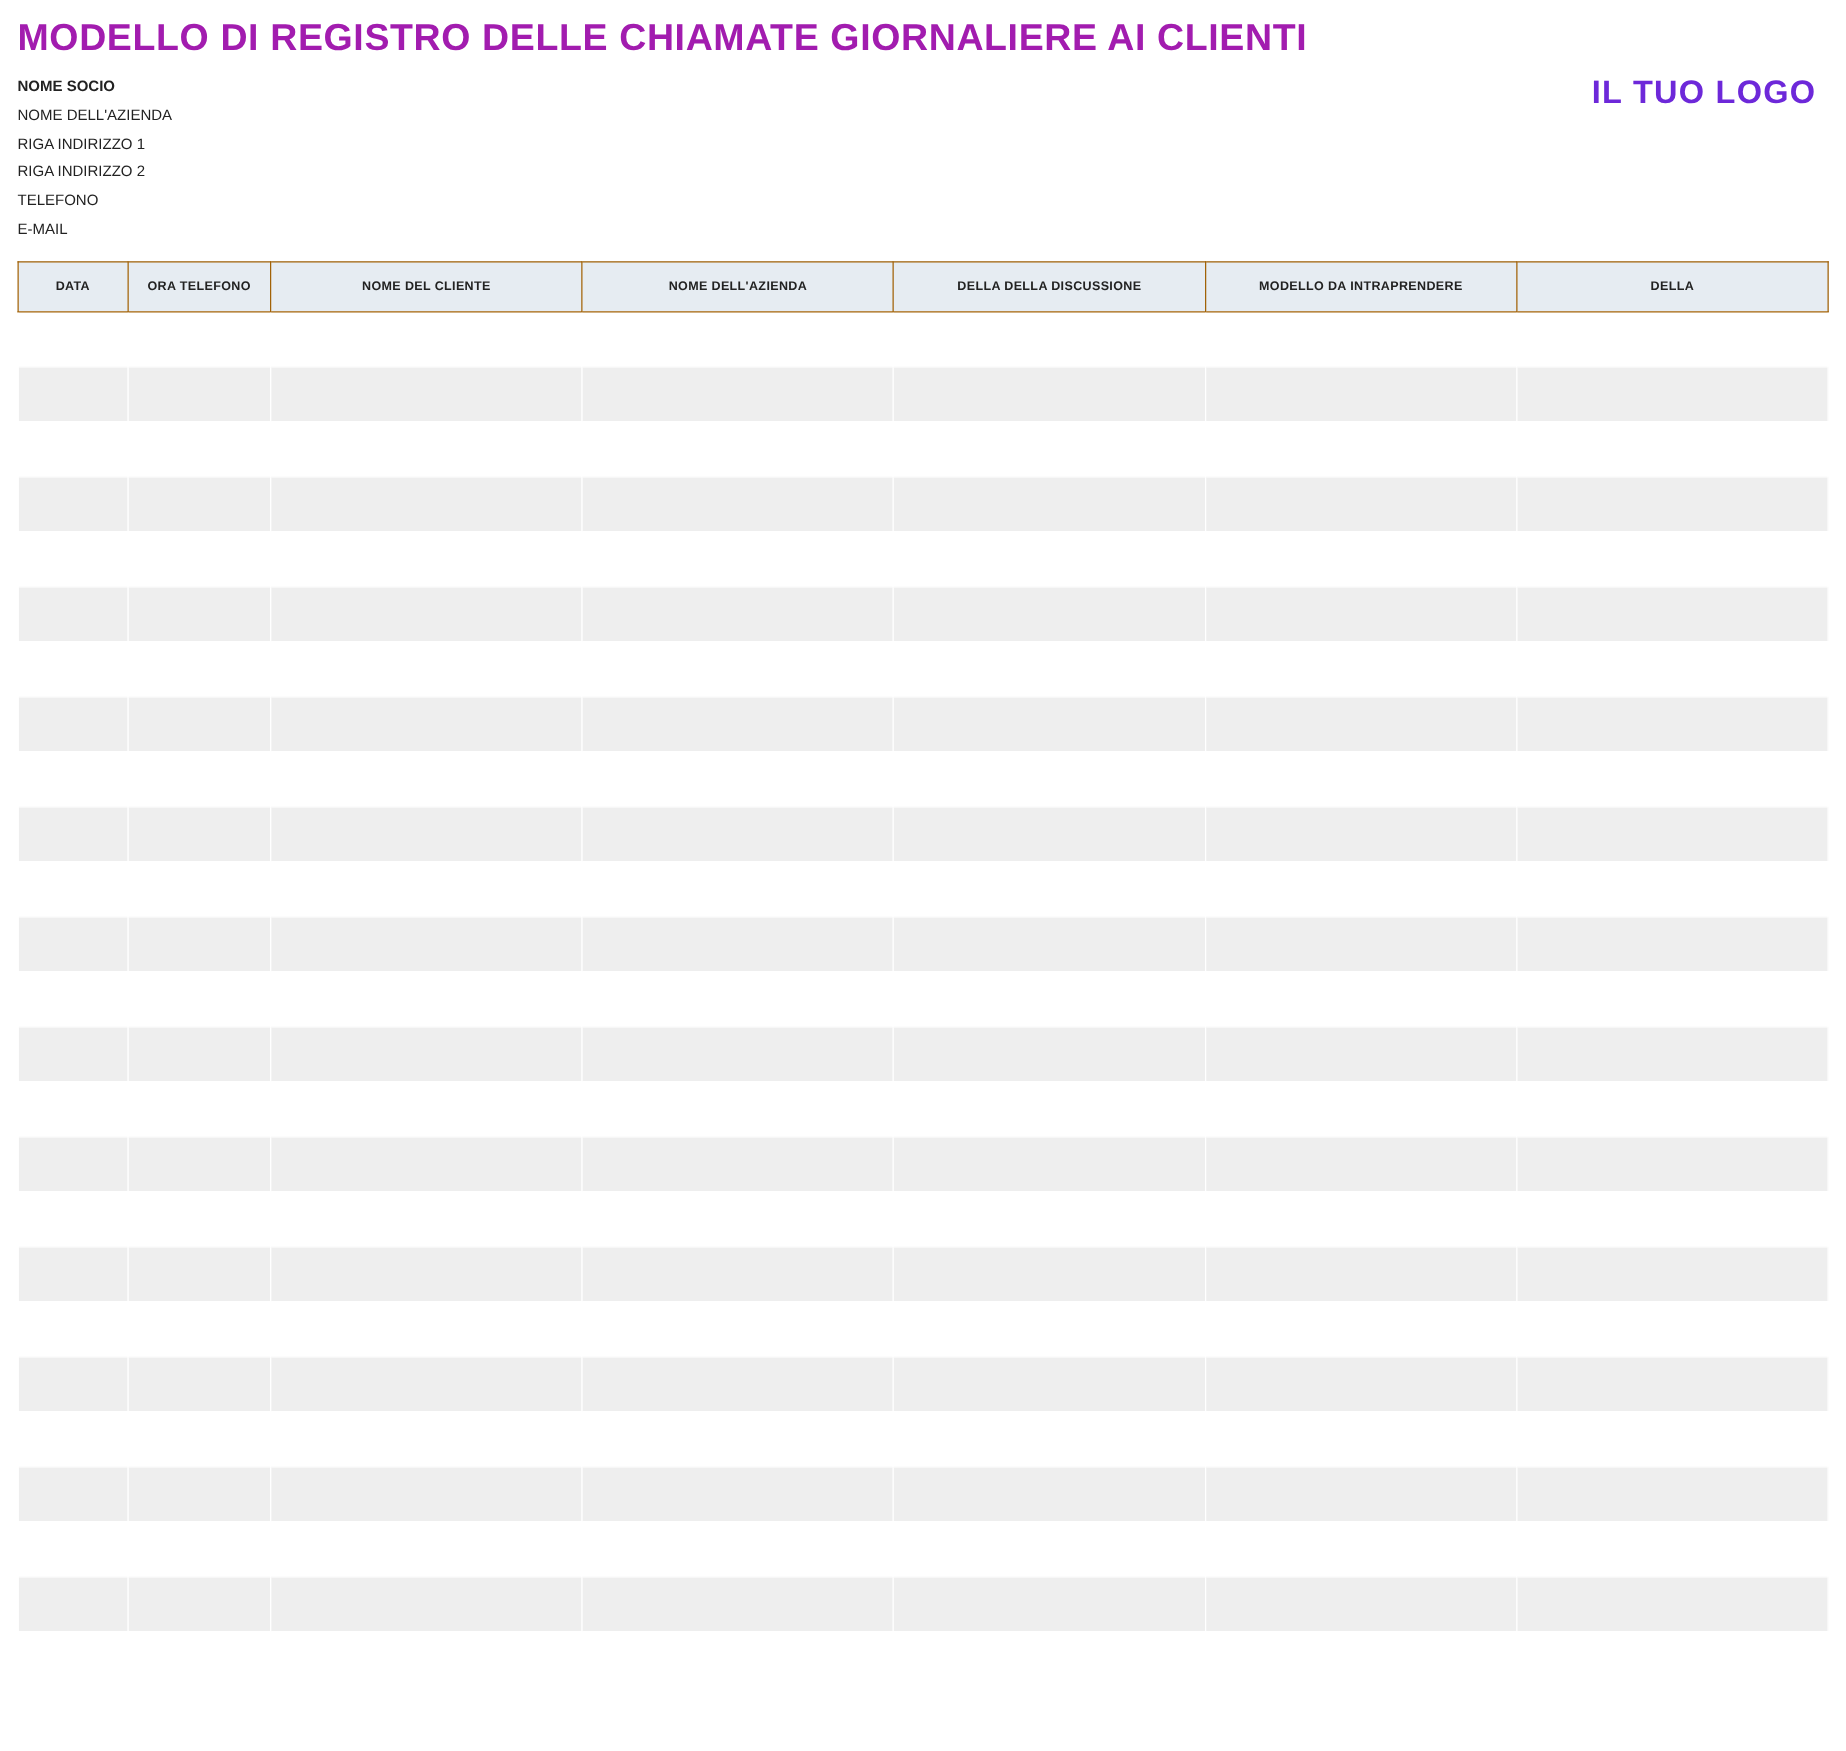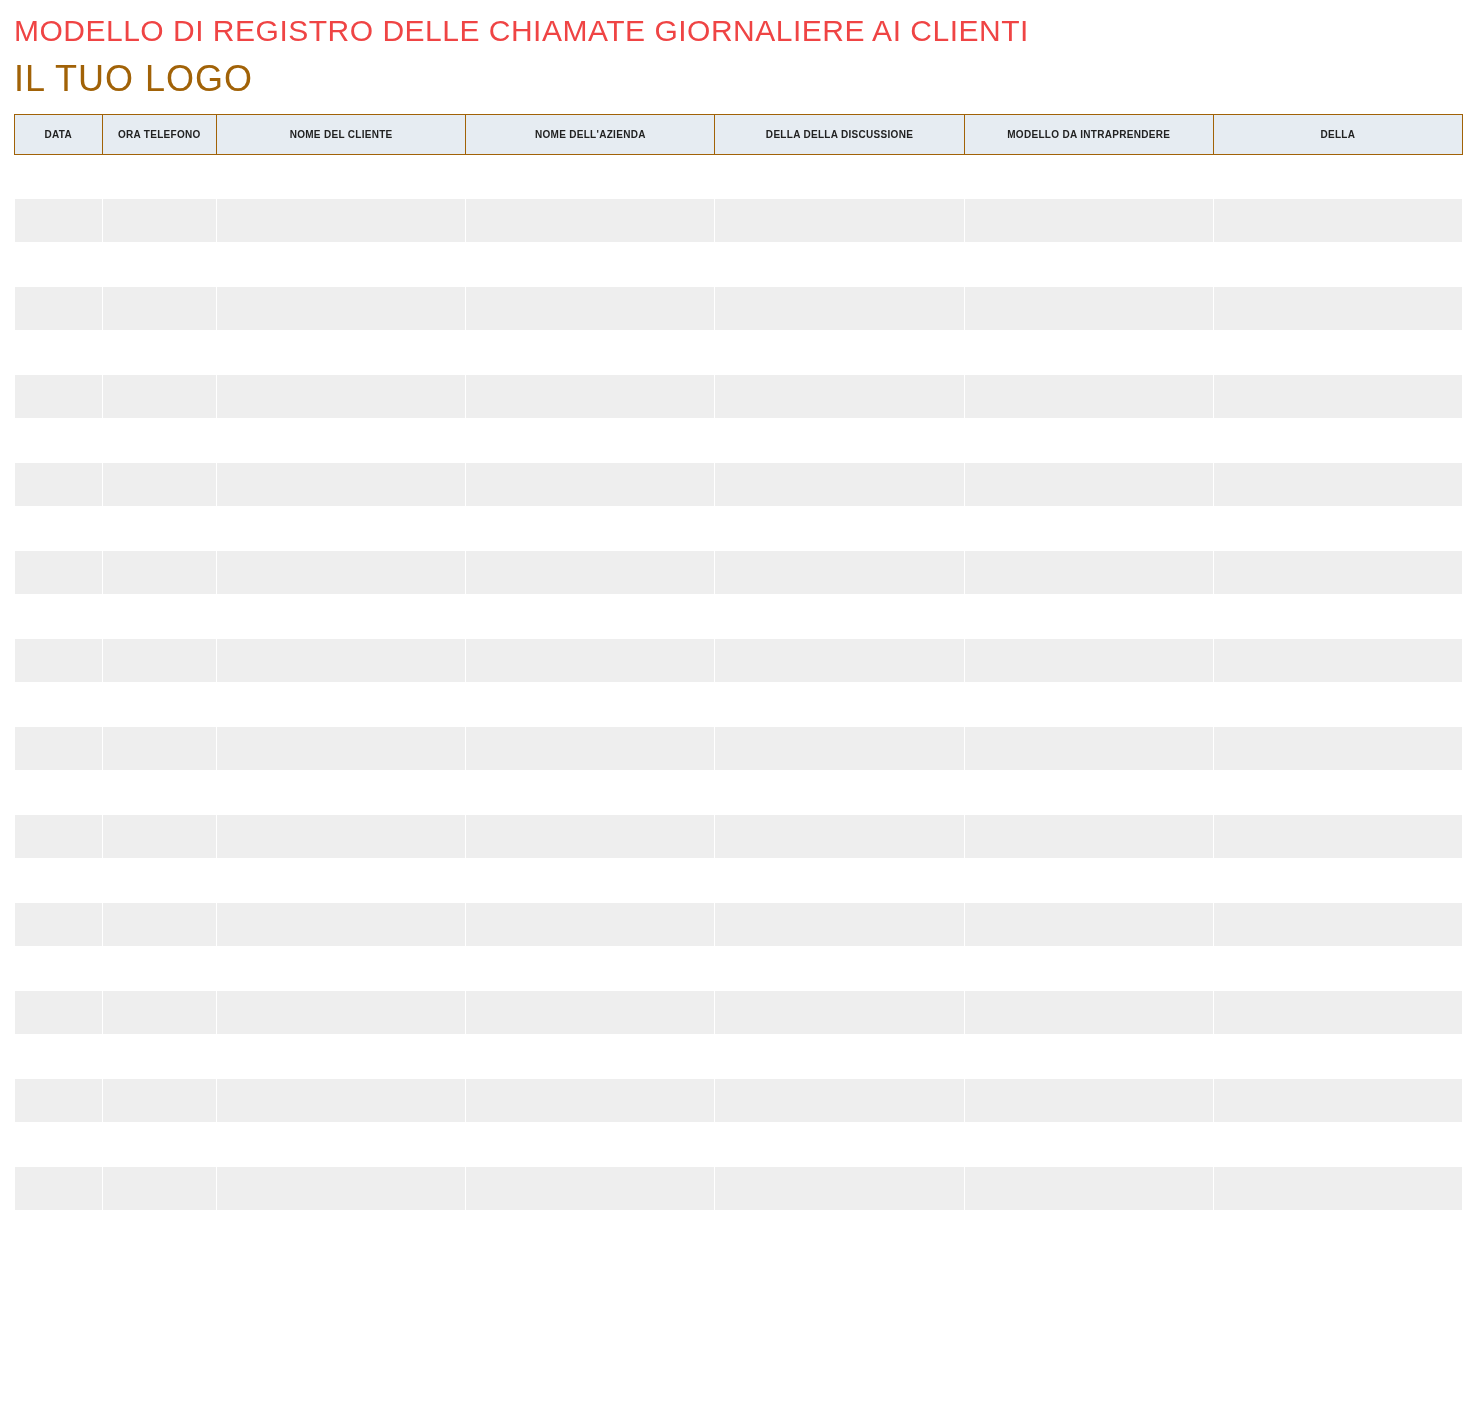--- a/index.html
+++ b/index.html
@@ -6,43 +6,43 @@
   body {
     margin: 0;
     padding: 14px;
     font-family: "Century Gothic", "Avant Garde", sans-serif;
     background: #ffffff;
     color: #222;
     width: 1477px;
   }
   .title {
     font-size: 30px;
-    font-weight: 400;
+    font-weight: 700;
     letter-spacing: 0.5px;
-    color: #ef4444;
+    color: #a21caf;
     margin: 0 0 10px 0;
   }
   .header-row {
     display: flex;
     justify-content: space-between;
     align-items: flex-start;
     margin-bottom: 14px;
   }
   .info-block {
     font-size: 12px;
     line-height: 1.9;
   }
   .info-block .strong {
     font-weight: 700;
     font-size: 12px;
   }
   .logo-placeholder {
-    font-size: 36px;
-    font-weight: 400;
-    color: #a16207;
+    font-size: 26px;
+    font-weight: 700;
+    color: #6d28d9;
     letter-spacing: 1px;
     padding-right: 10px;
     padding-top: 0;
   }
   table.call-log {
     width: 100%;
     border-collapse: collapse;
     table-layout: fixed;
   }
   table.call-log th {
@@ -74,20 +74,28 @@
   .col-natura { width: 185px; }
   .col-azione { width: 185px; }
   .col-note   { width: 185px; }
 </style>
 </head>
 <body>
 
 <h1 class="title">MODELLO DI REGISTRO DELLE CHIAMATE GIORNALIERE AI CLIENTI</h1>
 
 <div class="header-row">
+  <div class="info-block">
+    <div class="strong">NOME SOCIO</div>
+    <div>NOME DELL'AZIENDA</div>
+    <div>RIGA INDIRIZZO 1</div>
+    <div>RIGA INDIRIZZO 2</div>
+    <div>TELEFONO</div>
+    <div>E-MAIL</div>
+  </div>
   <div class="logo-placeholder">IL TUO LOGO</div>
 </div>
 
 <table class="call-log">
   <colgroup>
     <col class="col-data">
     <col class="col-ora">
     <col class="col-nome">
     <col class="col-az">
     <col class="col-natura">

